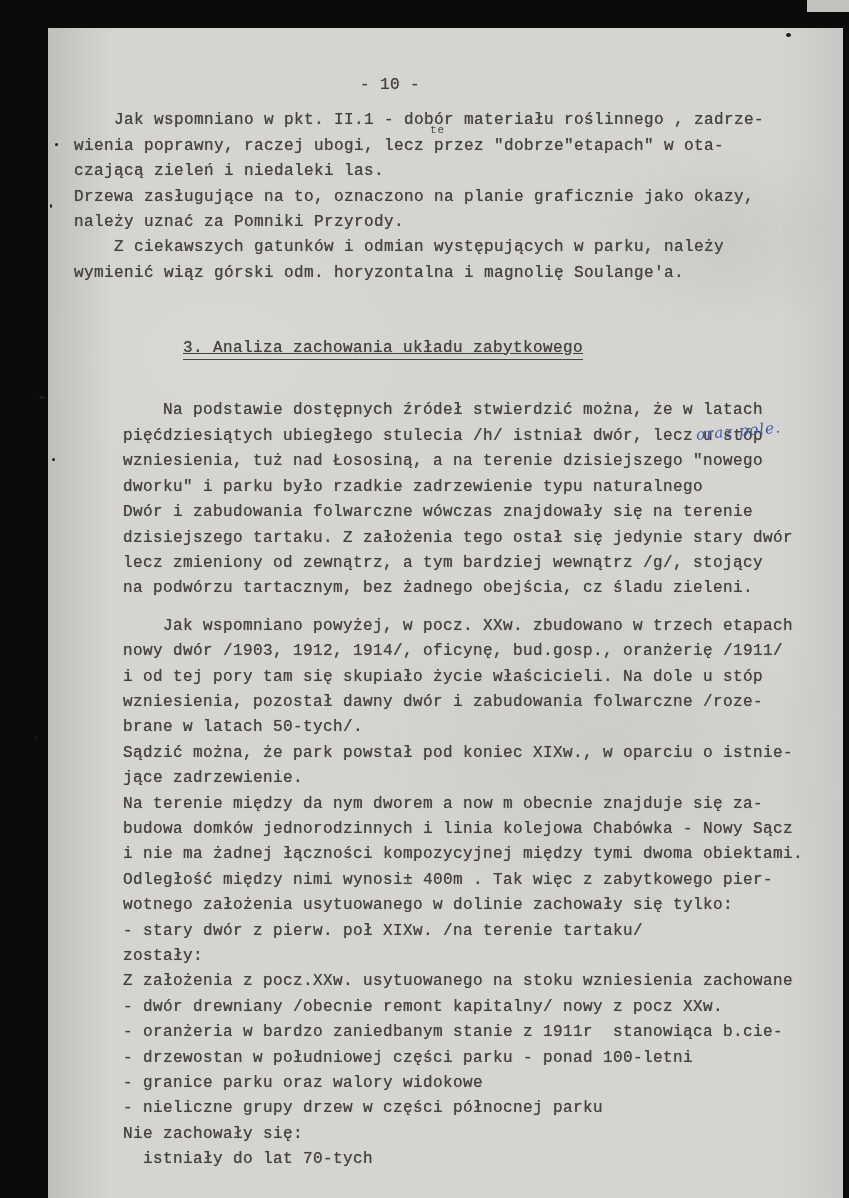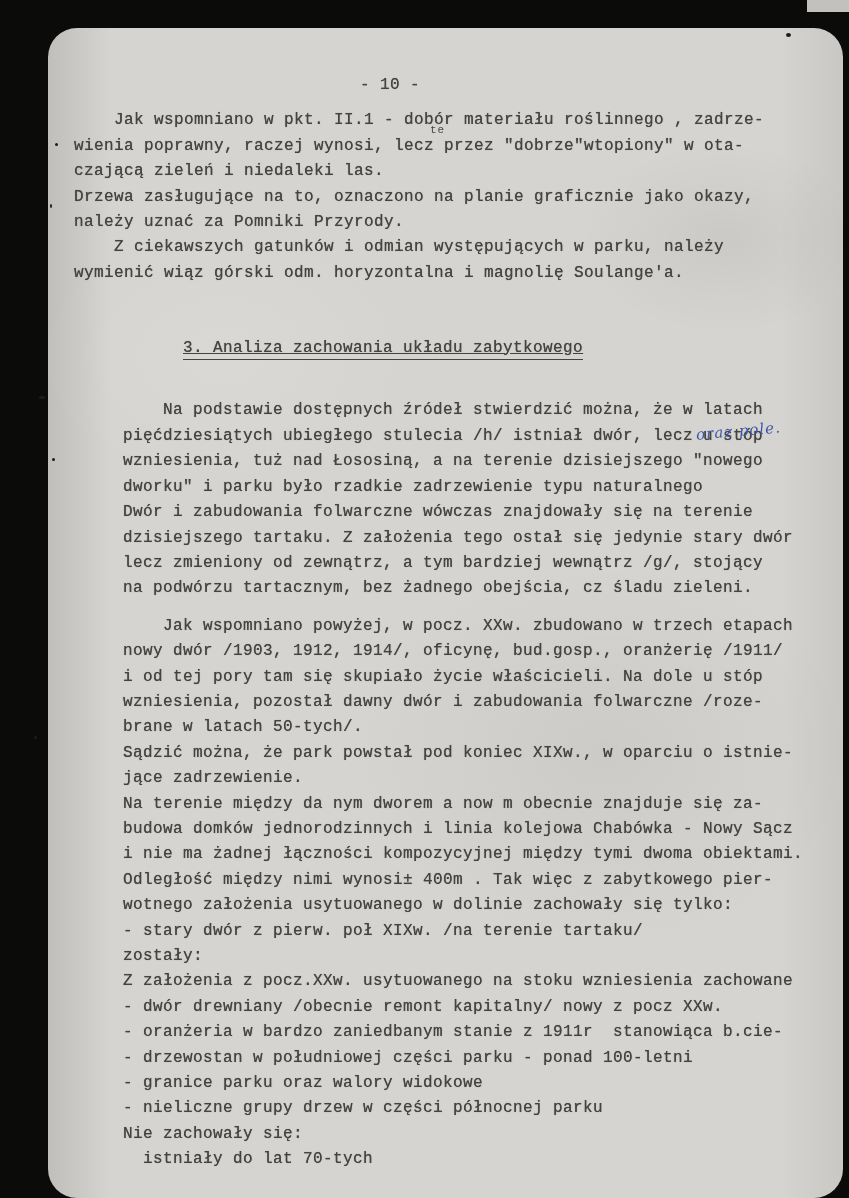--- a/index.html
+++ b/index.html
@@ -10,21 +10,20 @@
   }
   .paper{
     position:absolute;left:48px;top:28px;right:6px;bottom:0;
     background-color:#d6d4d0;
     background-image:
       radial-gradient(ellipse 320px 220px at 22% 28%, rgba(255,255,255,0.10), transparent 60%),
       radial-gradient(ellipse 420px 320px at 70% 62%, rgba(0,0,0,0.045), transparent 60%),
       radial-gradient(ellipse 240px 160px at 85% 18%, rgba(0,0,0,0.05), transparent 60%),
       linear-gradient(90deg, rgba(0,0,0,0.10), rgba(0,0,0,0.0) 8%, rgba(0,0,0,0.0) 92%, rgba(0,0,0,0.06));
     color:#454340;
-    border-radius:29px;
   }
   .block{margin-left:75px;margin-right:26px;}
   .line{
     white-space:pre;
     font-size:16px;line-height:25.4px;letter-spacing:0.4px;
     text-shadow:0 0 0.7px rgba(66,62,56,0.85);
   }
   .pagenum{margin-top:45px;margin-left:312px;}
   .intro{margin-top:10px;margin-left:26px;}
   .heading{margin-top:24px;}
@@ -55,21 +54,21 @@
 
 <div class="scan">
   <div class="notch-top-right"></div>
 
   <div class="paper">
 
     <div class="line pagenum">- 10 -</div>
 
     <div class="block intro">
       <div class="line">    Jak wspomniano w pkt. II.1 - dobór materiału roślinnego , zadrze-</div>
-      <div class="line">wienia poprawny, raczej wynosi, lecz przez "dobrze"wtopiony" w ota-</div>
+      <div class="line">wienia poprawny, raczej ubogi, lecz przez "dobrze"etapach" w ota-</div>
       <div class="line">czającą zieleń i niedaleki las.</div>
       <div class="line">Drzewa zasługujące na to, oznaczono na planie graficznie jako okazy,</div>
       <div class="line">należy uznać za Pomniki Przyrody.</div>
       <div class="line">    Z ciekawszych gatunków i odmian występujących w parku, należy</div>
       <div class="line">wymienić wiąz górski odm. horyzontalna i magnolię Soulange'a.</div>
     </div>
 
     <div class="block heading line">
       <span class="u">3. Analiza zachowania układu zabytkowego</span>
     </div>

